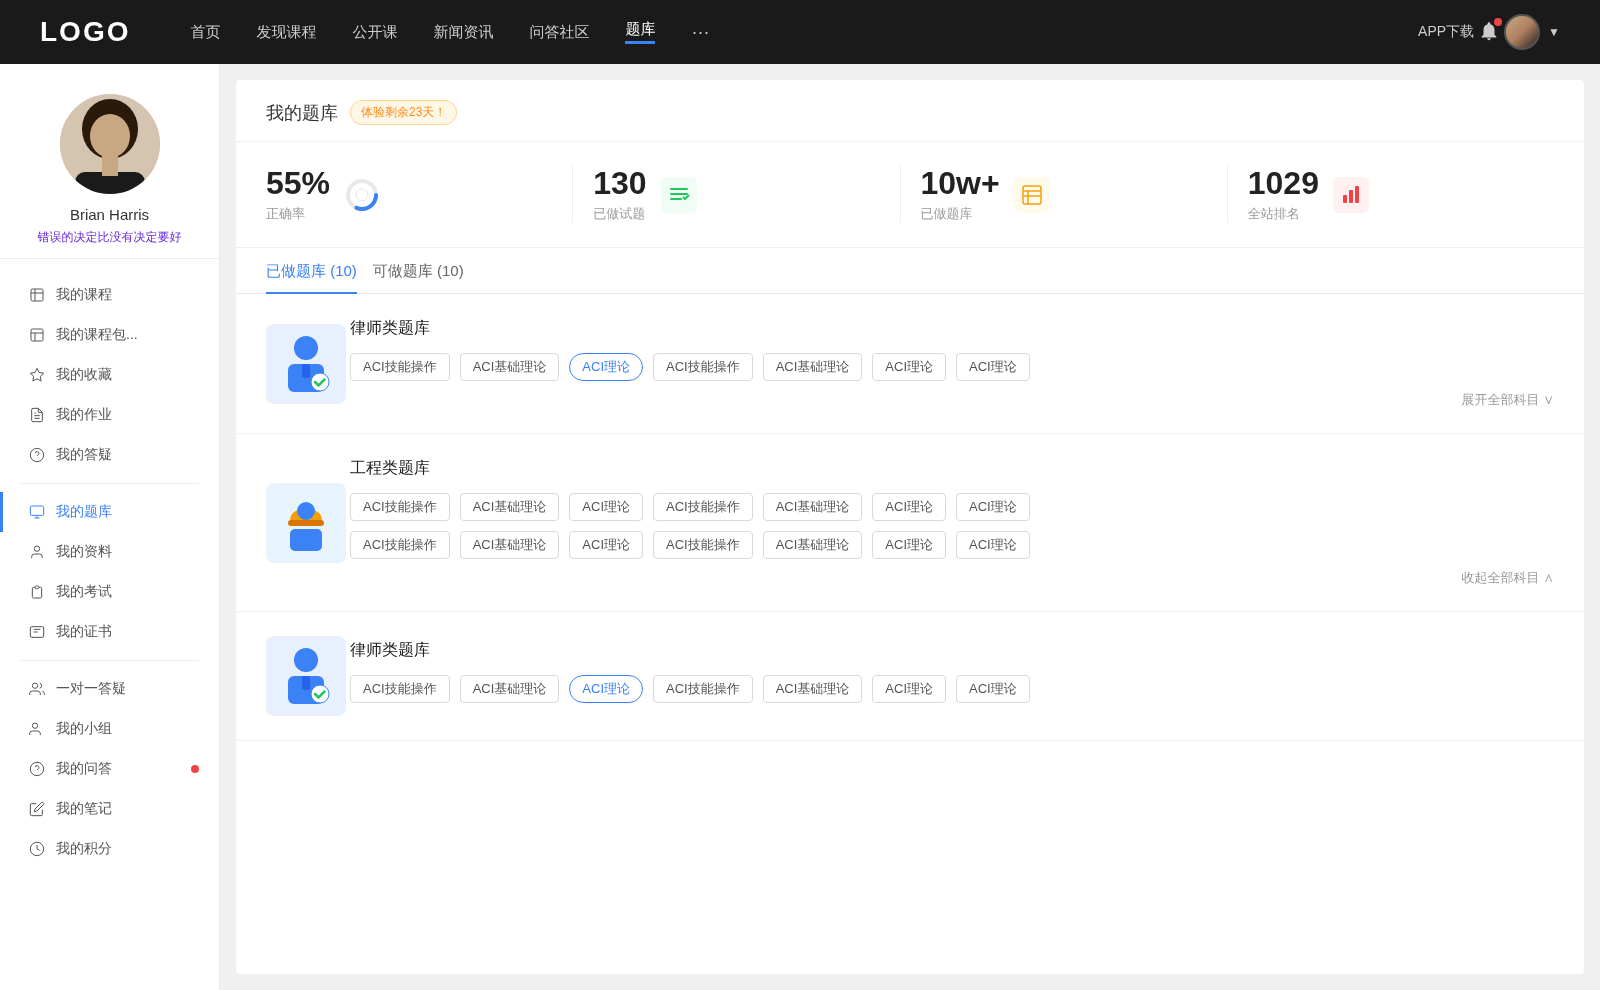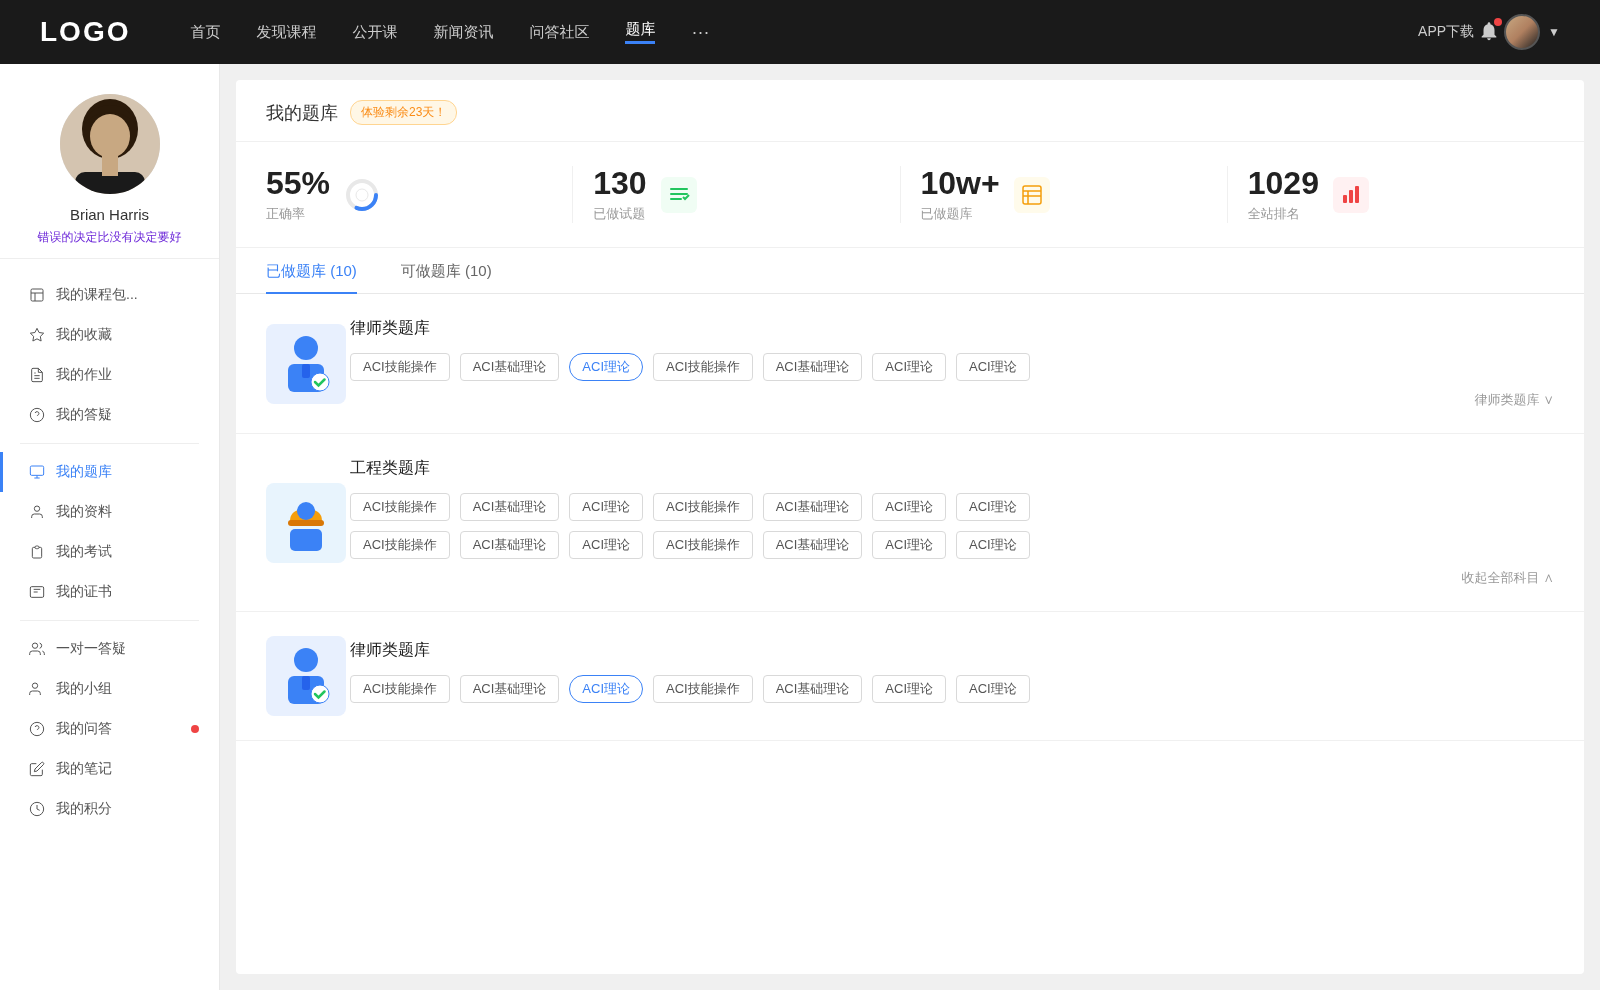--- a/index.html
+++ b/index.html
@@ -226,21 +226,21 @@
       display: flex;
       align-items: center;
       justify-content: center;
     }
 
     
     .tabs-row {
       display: flex;
       padding: 0 30px;
       border-bottom: 1px solid #e8e8e8;
-      gap: 44px;
+      gap: 16px;
     }
     .tab-item {
       padding: 14px 0 12px 0;
       font-size: 15px;
       color: #666;
       cursor: pointer;
       position: relative;
       white-space: nowrap;
     }
     .tab-item.active {
@@ -397,20 +397,28 @@
 
           <rect x="42" y="62" width="16" height="20" fill="#c8a882"></rect>
         </svg>
       </div>
       <div class="sidebar-name">Brian Harris</div>
       <div class="sidebar-motto">错误的决定比没有决定要好</div>
     </div>
 
     <ul class="sidebar-menu">
 
+      <li class="sidebar-menu-item">
+        <span class="sidebar-menu-icon">
+          <svg viewBox="0 0 24 24">
+              <path d="M9 3H5a2 2 0 00-2 2v4m6-6h10a2 2 0 012 2v4M9 3v18m0 0h10a2 2 0 002-2V9m-12 12H5a2 2 0 01-2-2V9m0 0h18" stroke="currentColor" stroke-width="1.5" fill="none"></path>
+            </svg>
+        </span>
+        <span>我的课程</span>
+      </li>
 
       <li class="sidebar-menu-item">
         <span class="sidebar-menu-icon">
           <svg viewBox="0 0 24 24">
               <rect x="3" y="3" width="18" height="18" rx="2" fill="none" stroke="currentColor" stroke-width="1.5"></rect>
               <line x1="3" y1="9" x2="21" y2="9" stroke="currentColor" stroke-width="1.5"></line>
               <line x1="9" y1="9" x2="9" y2="21" stroke="currentColor" stroke-width="1.5"></line>
             </svg>
         </span>
         <span>我的课程包...</span>
@@ -633,21 +641,21 @@
           <div class="qbank-title">律师类题库</div>
           <div class="qbank-tags">
             <span class="qbank-tag">ACI技能操作</span>
             <span class="qbank-tag">ACI基础理论</span>
             <span class="qbank-tag active">ACI理论</span>
             <span class="qbank-tag">ACI技能操作</span>
             <span class="qbank-tag">ACI基础理论</span>
             <span class="qbank-tag">ACI理论</span>
             <span class="qbank-tag">ACI理论</span>
           </div>
-          <div class="qbank-expand">律师类题库 ∨</div>
+          <div class="qbank-expand">展开全部科目 ∨</div>
         </div>
       </div>
     </div>
 
     <div class="qbank-section">
       <div class="qbank-section-inner">
         <div class="qbank-icon-wrap engineer-icon-wrap">
 
           <svg width="52" height="60" viewBox="0 0 52 60" xmlns="http://www.w3.org/2000/svg">
 

